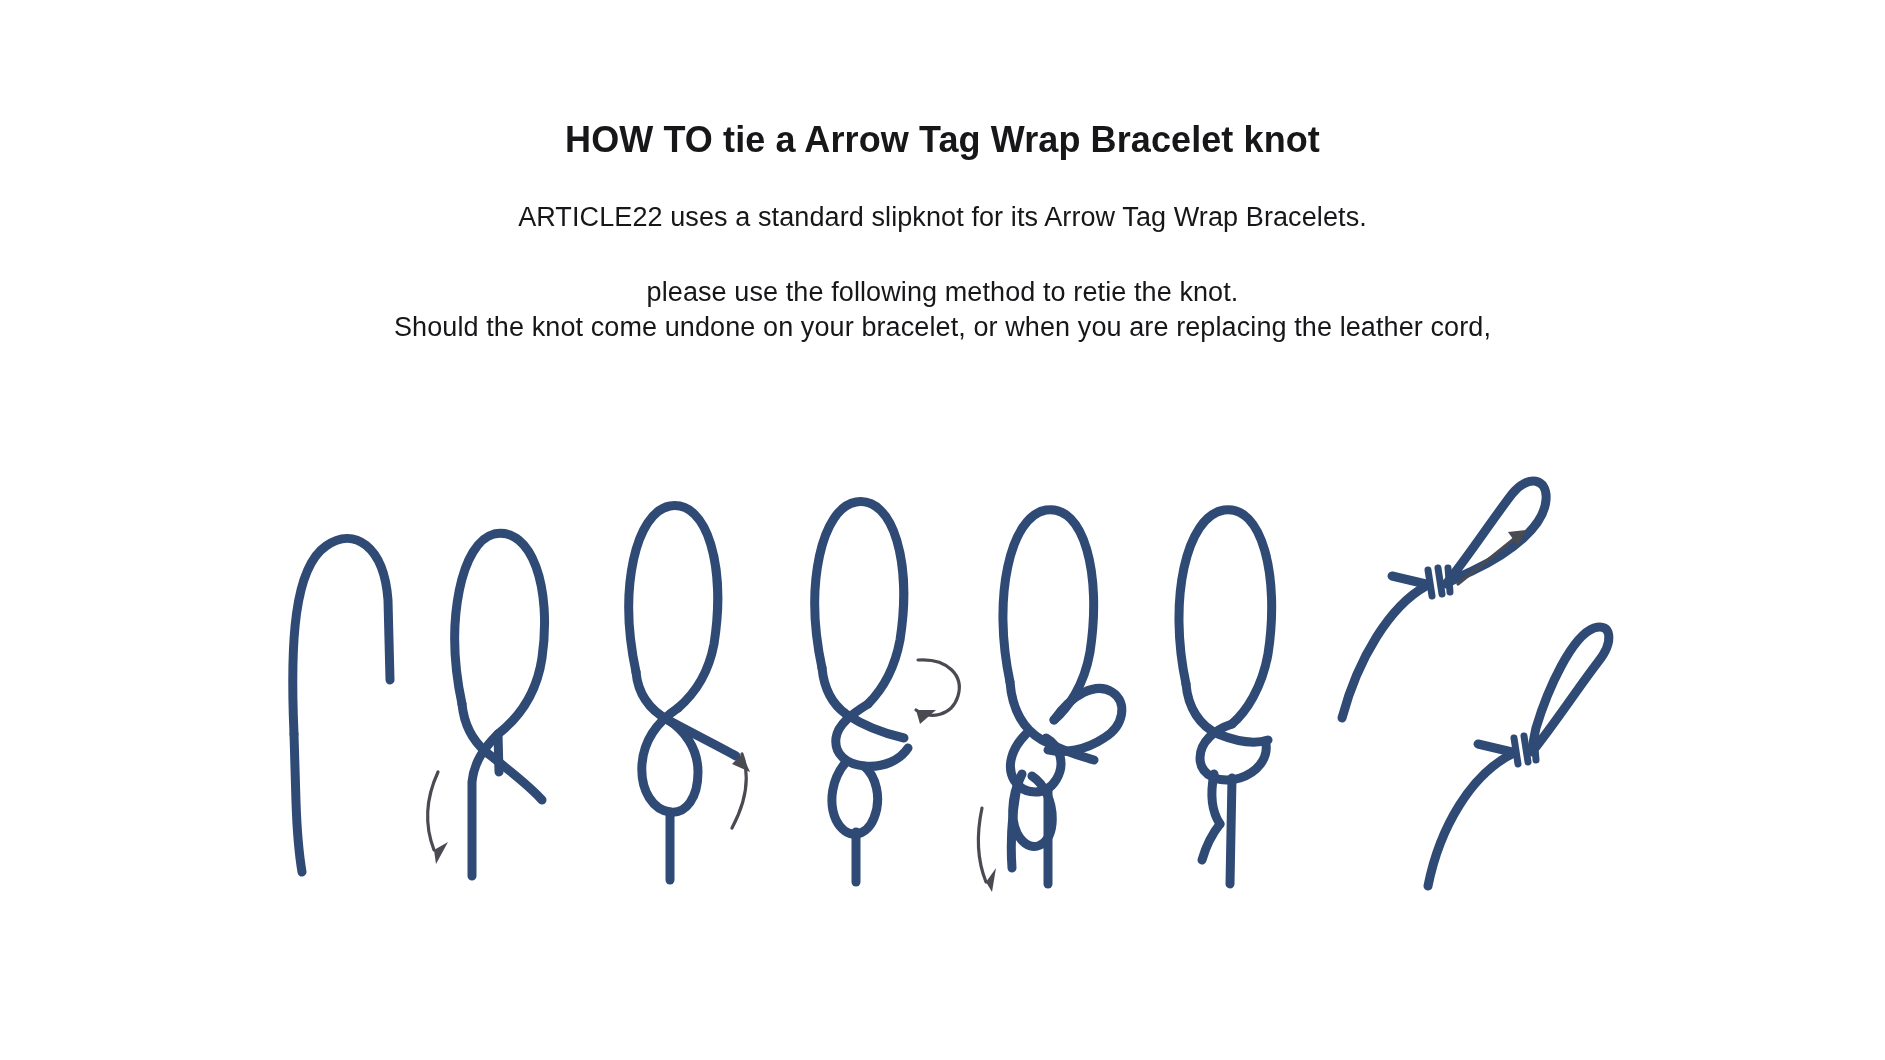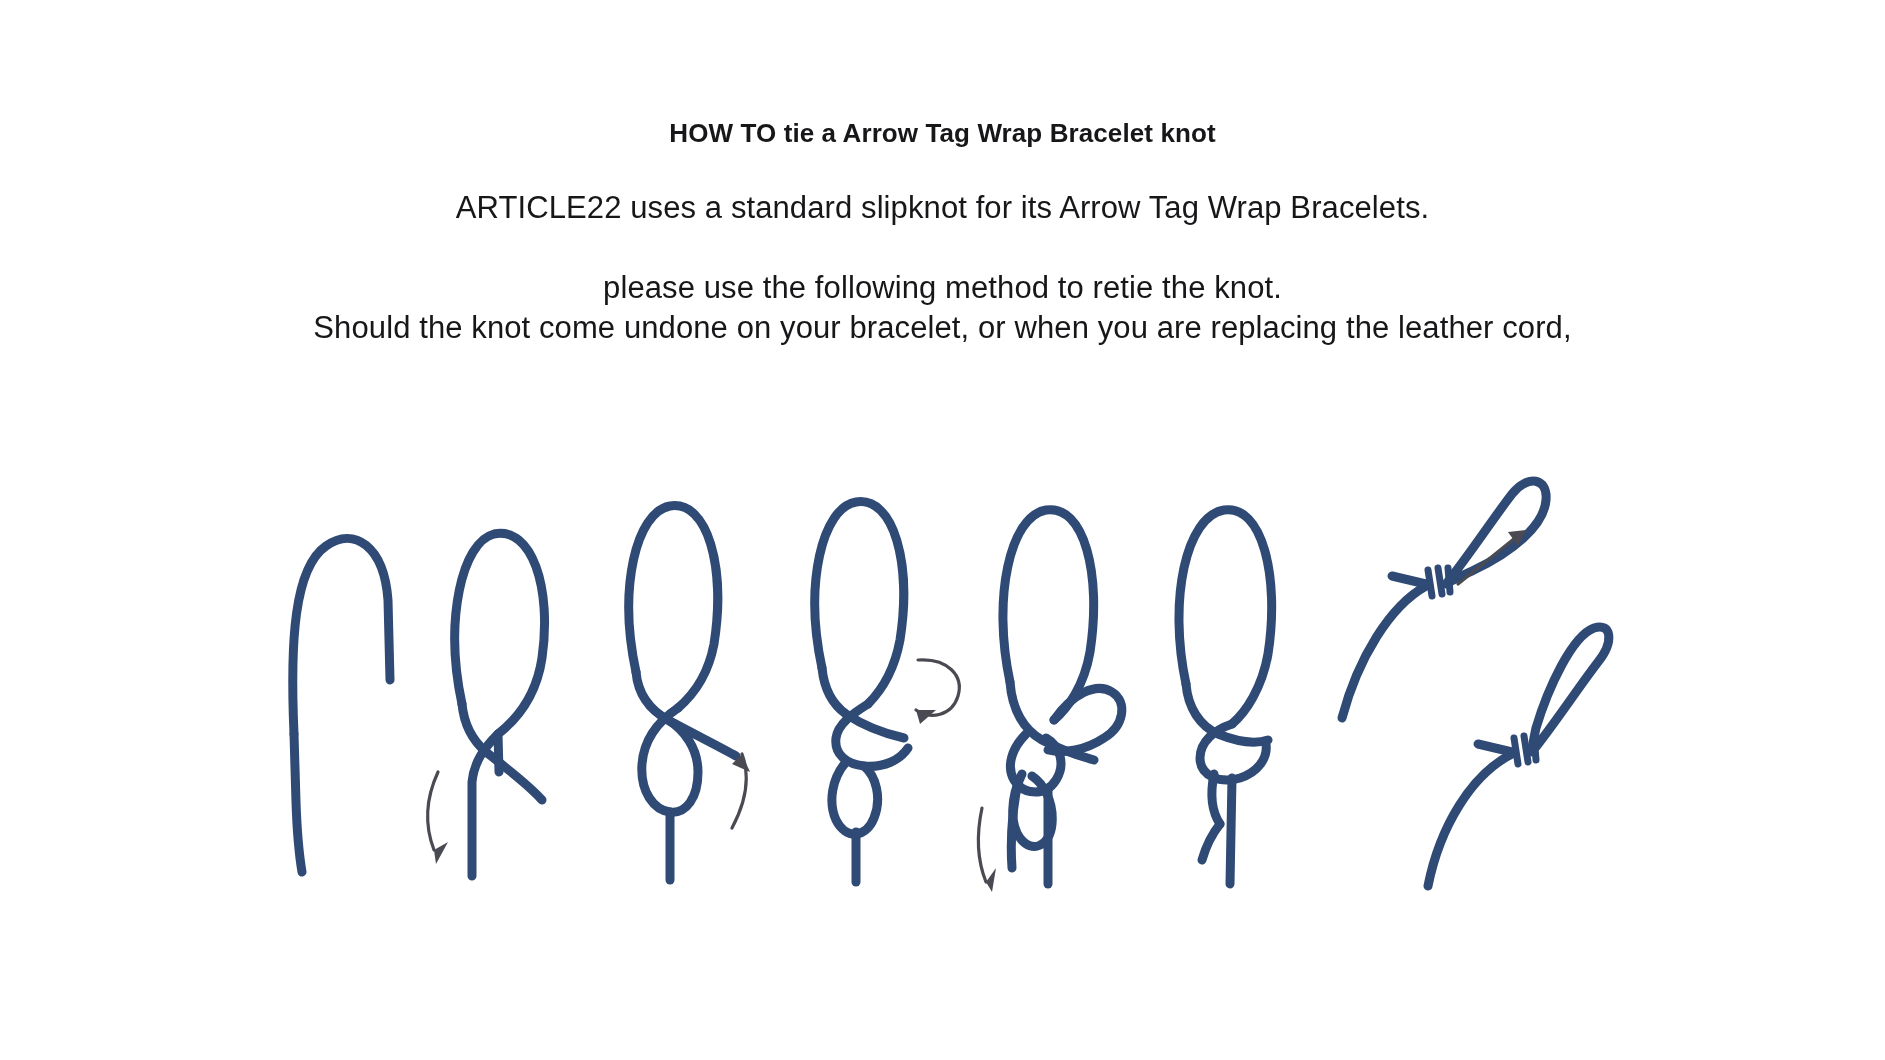--- a/index.html
+++ b/index.html
@@ -23,29 +23,29 @@
 
   
   .text-block {
     position: absolute;
     left: 0;
     top: 118px;
     width: 1885px;
     text-align: center;
   }
   .doc-title {
-    font-size: 26px;
+    font-size: 36px;
     font-weight: 600;
     letter-spacing: 0.1px;
     color: #17171a;
     line-height: 1.22;
     margin: 0 0 38px 0;
   }
   .para {
-    font-size: 31px;
+    font-size: 27px;
     font-weight: 400;
     letter-spacing: 0.1px;
     color: #17171a;
     line-height: 1.30;
     margin: 0;
   }
   .para.second {
     margin-top: 40px;
   }
   .para-line {

